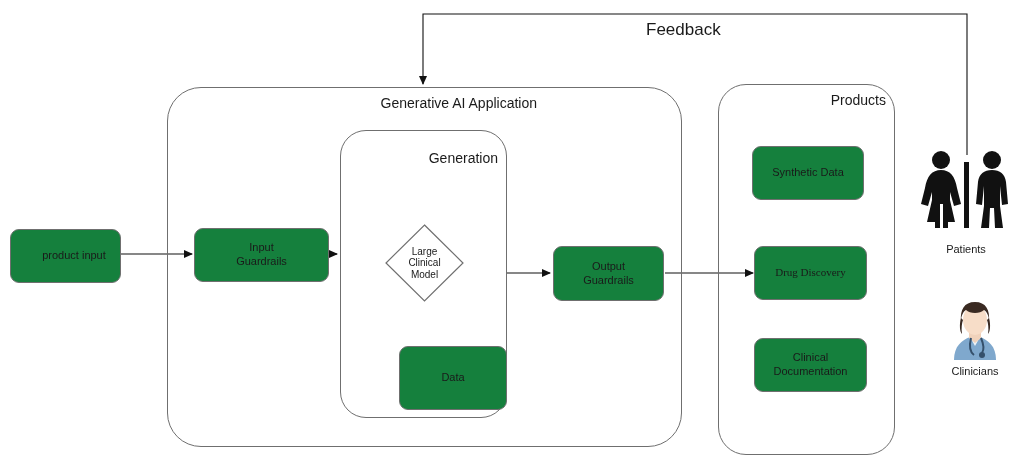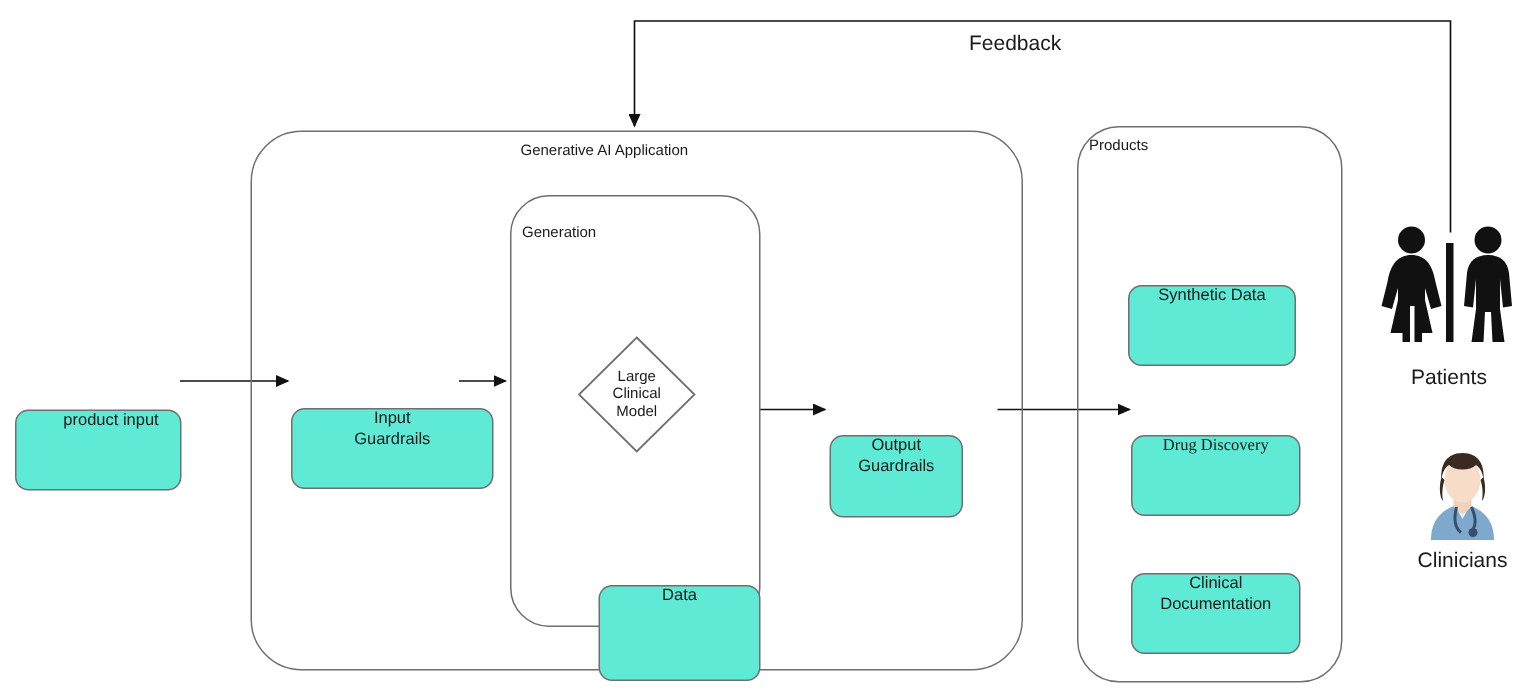--- a/index.html
+++ b/index.html
@@ -22,60 +22,59 @@
     position: absolute;
     left: 0;
     top: 0;
     width: 1024px;
     height: 464px;
   }
   .node {
     position: absolute;
     box-sizing: border-box;
     border: 1.2px solid #6f6f6f;
-    background: #5eead4;
+    background: #15803d;
     border-radius: 9px;
     display: flex;
-    align-items: flex-start;
+    align-items: center;
     justify-content: center;
     text-align: center;
     font-size: 11px;
     line-height: 1.25;
     color: #1a1a1a;
-    margin-top: 44px;
   }
   .container-box {
     position: absolute;
     box-sizing: border-box;
     border: 1.2px solid #6f6f6f;
     background: transparent;
     border-radius: 34px;
   }
   .container-title {
     position: absolute;
-    font-size: 10px;
-    color: #1a1a1a;
-    text-align: left;
+    font-size: 14px;
+    color: #1a1a1a;
+    text-align: right;
     white-space: nowrap;
   }
   .edge-label {
     position: absolute;
-    font-size: 14px;
+    font-size: 17px;
     color: #1a1a1a;
     white-space: nowrap;
     padding-left: 12px;
   }
   .actor {
     position: absolute;
     display: flex;
     flex-direction: column;
     align-items: center;
   }
   .actor-label {
-    font-size: 14px;
+    font-size: 11px;
     color: #1a1a1a;
     text-align: center;
     margin-top: 5px;
     white-space: nowrap;
   }
   .diamond-wrap {
     position: absolute;
     display: flex;
     align-items: center;
     justify-content: center;
@@ -140,21 +139,21 @@
       <span>Large</span><br>
       <span>Clinical</span><br>
       <span>Model</span>
     </div>
   </div>
 
   <div class="node" style="left:399px; top:346px; width:108px; height:64px;">
     <span>Data</span>
   </div>
 
-  <div class="node" style="left:553px; top:246px; width:89px; height:55px;">
+  <div class="node" style="left:553px; top:246px; width:111px; height:55px;">
     <span>
       <span>Output</span><br>
       <span>Guardrails</span>
     </span>
   </div>
 
   <div class="node" style="left:752px; top:146px; width:112px; height:54px;">
     <span>Synthetic Data</span>
   </div>
 

